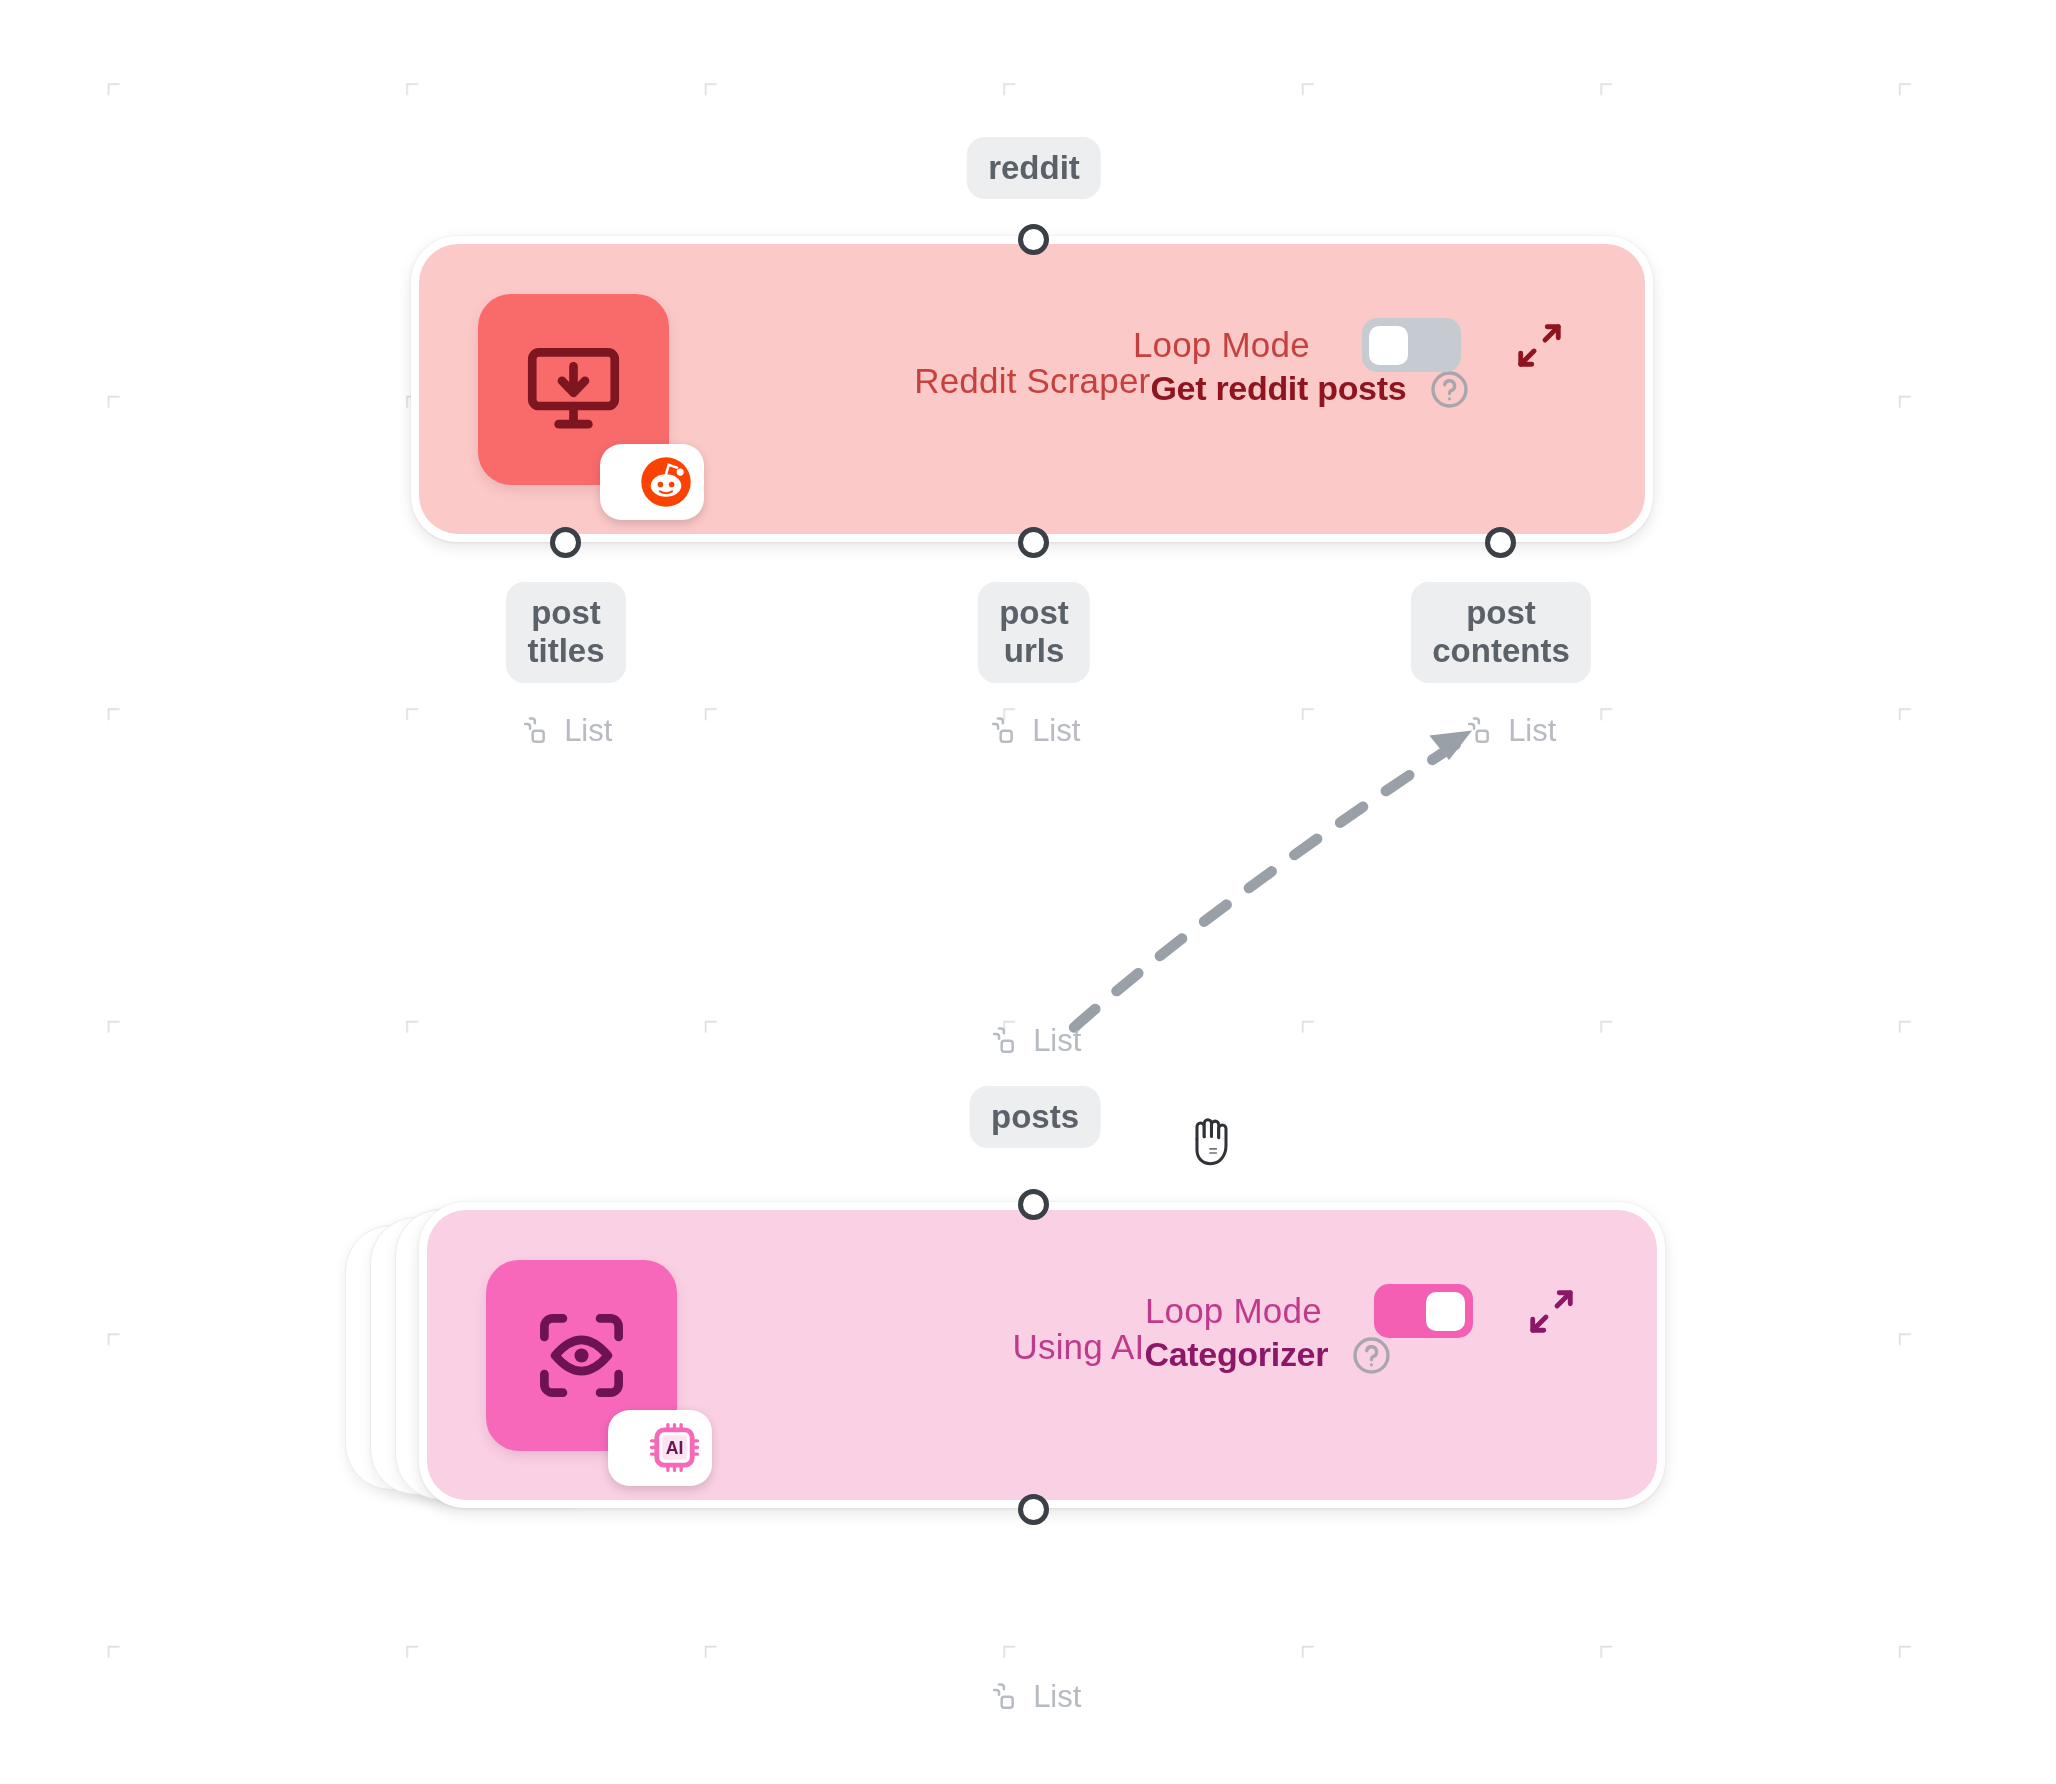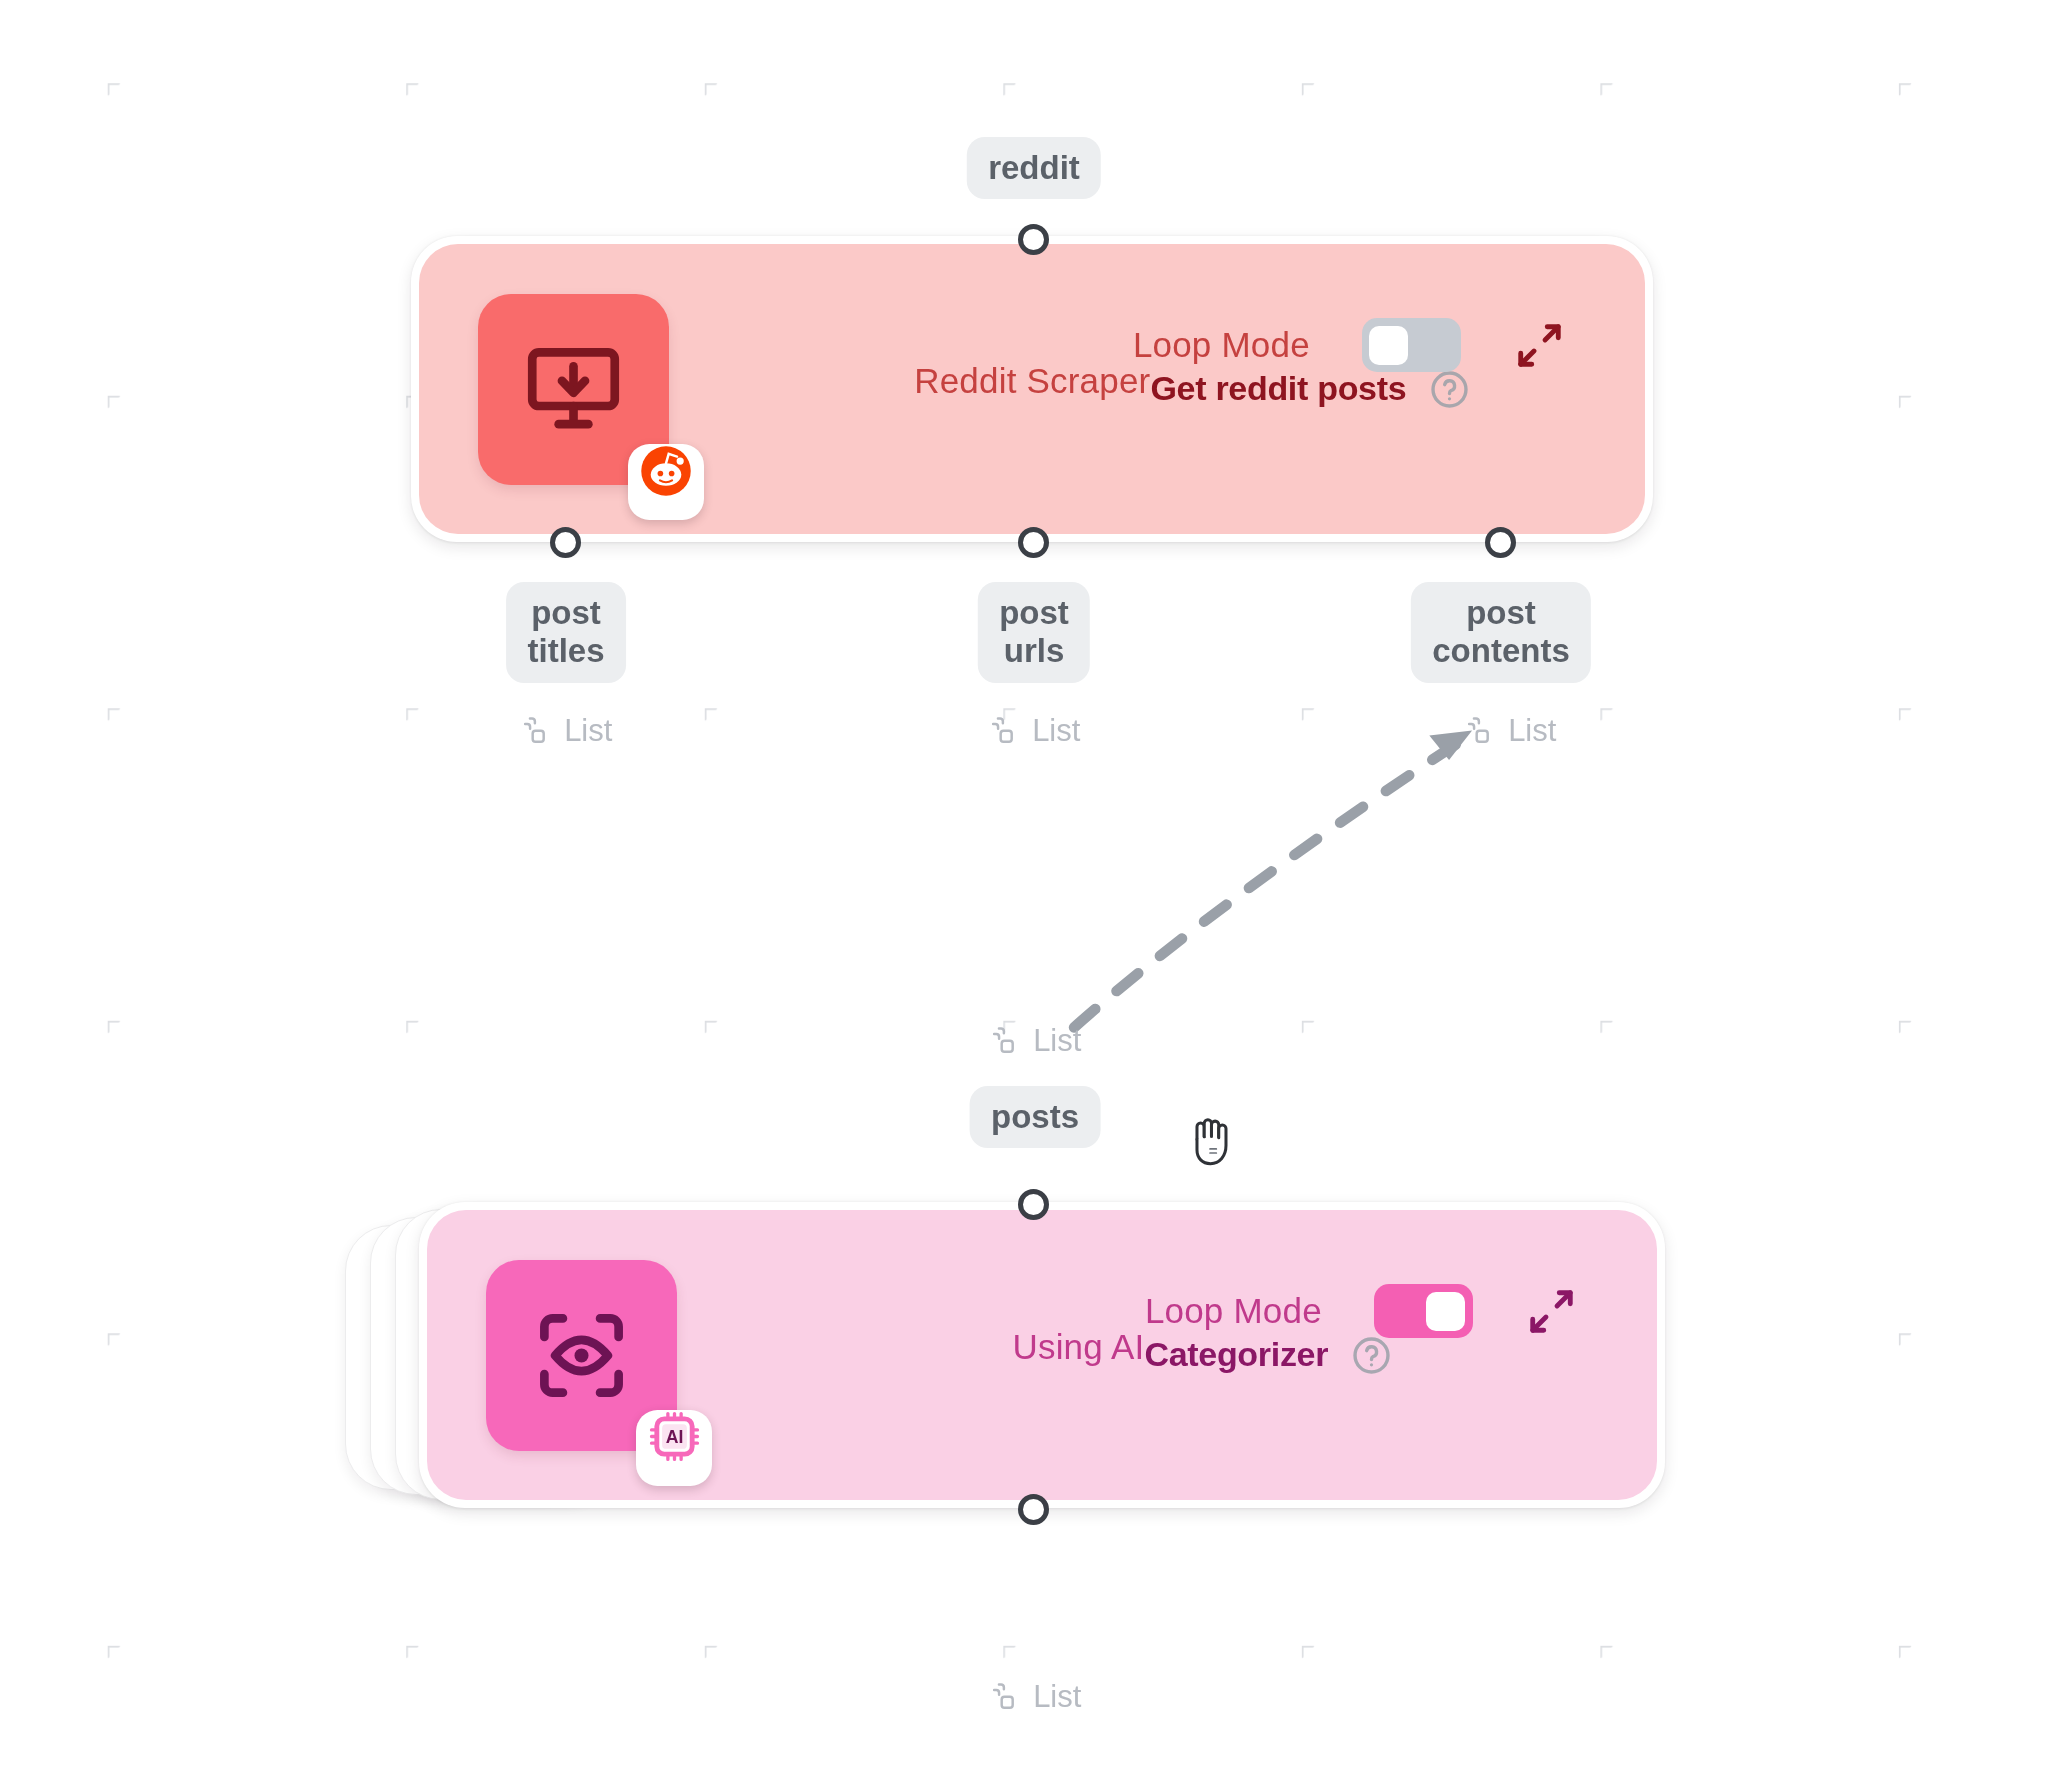--- a/index.html
+++ b/index.html
@@ -97,21 +97,23 @@
   .badge {
     position: absolute;
     right: -35px;
     bottom: -35px;
     width: 76px;
     height: 76px;
     border-radius: 21.4px;
     background: #ffffff;
     box-shadow: 0 3.3px 10px rgba(60,30,40,0.18);
     display: flex;
+    align-items: center;
     justify-content: center;
+    padding-left: 28px;
   }
 
   .node-text {
     margin-left: 71px;
     display: flex;
     justify-content: center;
     flex: 1 1 auto;
     min-width: 0;
   }
   .node-subtitle {

